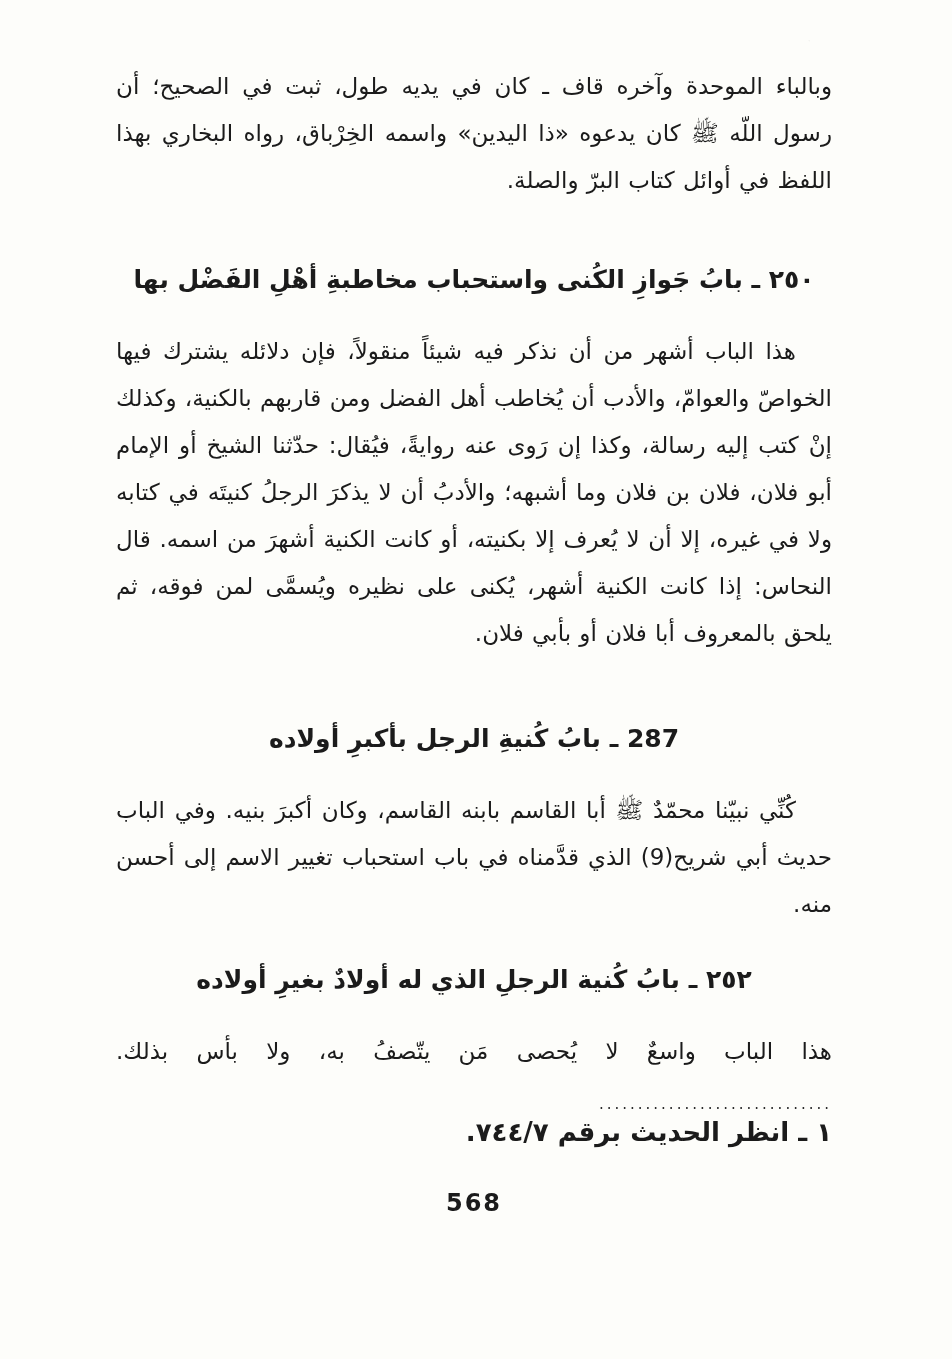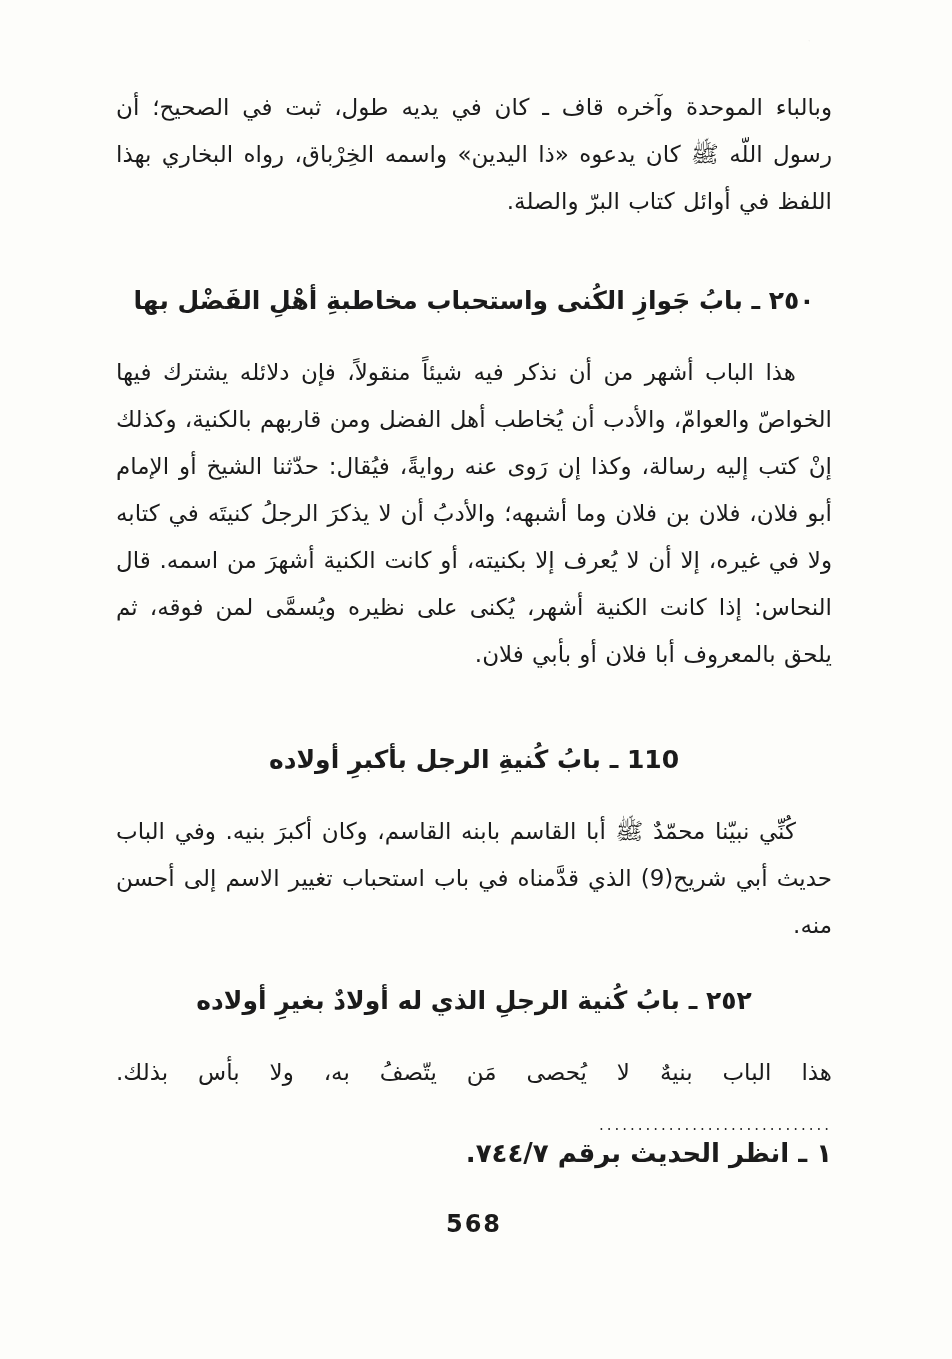--- a/index.html
+++ b/index.html
@@ -10,21 +10,21 @@
     background: #fdfdfa;
     font-family: "DejaVu Sans", sans-serif;
     color: #1b1b1b;
     overflow: hidden;
   }
 
   .page {
     position: relative;
     width: 952px;
     height: 1359px;
-    padding: 84px 120px 0 116px;
+    padding: 63px 120px 0 116px;
     direction: rtl;
     background:
       radial-gradient(circle at 85% 3%, rgba(0,0,0,0.04) 0.5px, transparent 1px),
       #fdfdfa;
   }
 
   .para {
     font-size: 23px;
     line-height: 47px;
     text-align: justify;
@@ -81,27 +81,27 @@
 <body>
 
 <div class="page">
 
   <p class="para">وبالباء الموحدة وآخره قاف ـ كان في يديه طول، ثبت في الصحيح؛ أن رسول اللّه ﷺ كان يدعوه «ذا اليدين» واسمه الخِرْباق، رواه البخاري بهذا اللفظ في أوائل كتاب البرّ والصلة.</p>
 
   <h2 class="heading first">٢٥٠ ـ بابُ جَوازِ الكُنى واستحباب مخاطبةِ أهْلِ الفَضْل بها</h2>
 
   <p class="para indent">هذا الباب أشهر من أن نذكر فيه شيئاً منقولاً، فإن دلائله يشترك فيها الخواصّ والعوامّ، والأدب أن يُخاطب أهل الفضل ومن قاربهم بالكنية، وكذلك إنْ كتب إليه رسالة، وكذا إن رَوى عنه روايةً، فيُقال: حدّثنا الشيخ أو الإمام أبو فلان، فلان بن فلان وما أشبهه؛ والأدبُ أن لا يذكرَ الرجلُ كنيتَه في كتابه ولا في غيره، إلا أن لا يُعرف إلا بكنيته، أو كانت الكنية أشهرَ من اسمه. قال النحاس: إذا كانت الكنية أشهر، يُكنى على نظيره ويُسمَّى لمن فوقه، ثم يلحق بالمعروف أبا فلان أو بأبي فلان.</p>
 
-  <h2 class="heading second">110 ـ بابُ كُنيةِ الرجل بأكبرِ أولاده</h2>
+  <h2 class="heading second">287 ـ بابُ كُنيةِ الرجل بأكبرِ أولاده</h2>
 
   <p class="para indent">كُنِّي نبيّنا محمّدٌ ﷺ أبا القاسم بابنه القاسم، وكان أكبرَ بنيه. وفي الباب حديث أبي شريح(9) الذي قدَّمناه في باب استحباب تغيير الاسم إلى أحسن منه.</p>
 
   <h2 class="heading third">٢٥٢ ـ بابُ كُنية الرجلِ الذي له أولادٌ بغيرِ أولاده</h2>
 
-  <p class="para stretch">هذا الباب بنيهٌ لا يُحصى مَن يتّصفُ به، ولا بأس بذلك.</p>
+  <p class="para stretch">هذا الباب واسعٌ لا يُحصى مَن يتّصفُ به، ولا بأس بذلك.</p>
 
   <div class="footnote">
     <div class="dots">..............................</div>
     <div class="fn-text">١ ـ انظر الحديث برقم ٧٤٤/٧.</div>
   </div>
 
   <div class="page-number">568</div>
 
 </div>
 

